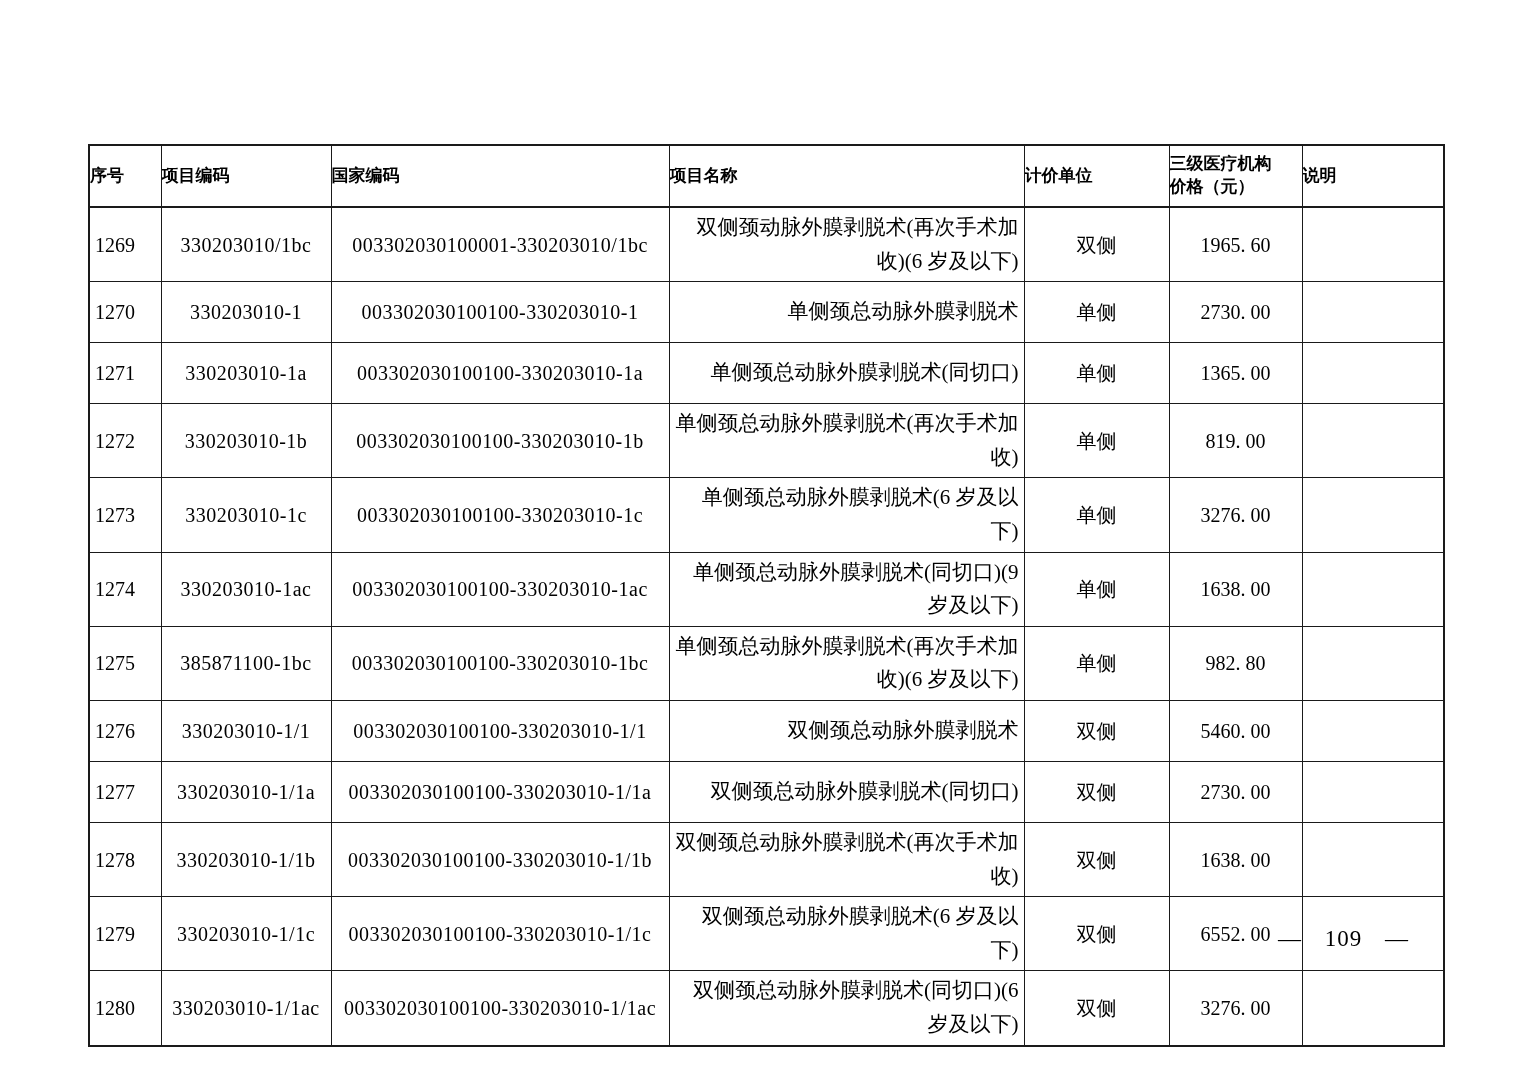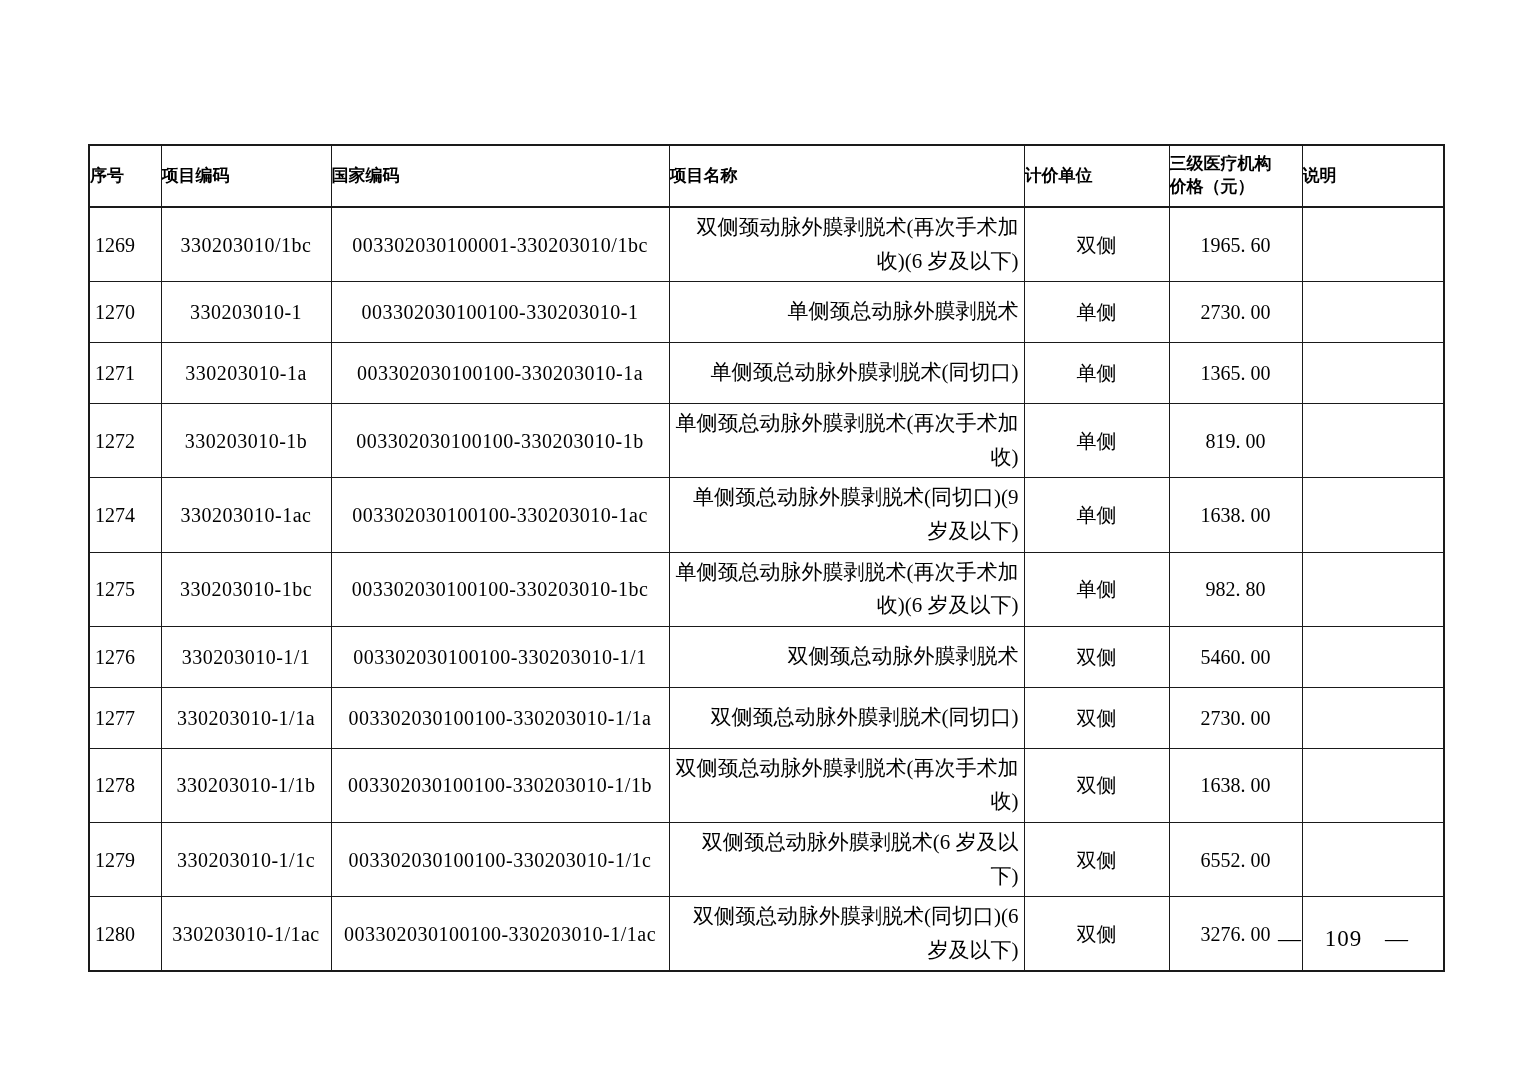--- a/index.html
+++ b/index.html
@@ -123,31 +123,40 @@
         <tr>
       <td class="c-seq">1272</td>
       <td class="c-code">330203010-1b</td>
       <td class="c-code">003302030100100-330203010-1b</td>
       <td class="c-name">单侧颈总动脉外膜剥脱术(再次手术加收)</td>
       <td class="c-unit">单侧</td>
       <td class="c-price">819. 00</td>
       <td class="c-note"></td>
     </tr>
         <tr>
+      <td class="c-seq">1273</td>
+      <td class="c-code">330203010-1c</td>
+      <td class="c-code">003302030100100-330203010-1c</td>
+      <td class="c-name">单侧颈总动脉外膜剥脱术(6 岁及以下)</td>
+      <td class="c-unit">单侧</td>
+      <td class="c-price">3276. 00</td>
+      <td class="c-note"></td>
+    </tr>
+        <tr>
       <td class="c-seq">1274</td>
       <td class="c-code">330203010-1ac</td>
       <td class="c-code">003302030100100-330203010-1ac</td>
       <td class="c-name">单侧颈总动脉外膜剥脱术(同切口)(9 岁及以下)</td>
       <td class="c-unit">单侧</td>
       <td class="c-price">1638. 00</td>
       <td class="c-note"></td>
     </tr>
         <tr>
       <td class="c-seq">1275</td>
-      <td class="c-code">330203010-1bc</td>
+      <td class="c-code">385871100-1bc</td>
       <td class="c-code">003302030100100-330203010-1bc</td>
       <td class="c-name">单侧颈总动脉外膜剥脱术(再次手术加收)(6 岁及以下)</td>
       <td class="c-unit">单侧</td>
       <td class="c-price">982. 80</td>
       <td class="c-note"></td>
     </tr>
         <tr>
       <td class="c-seq">1276</td>
       <td class="c-code">330203010-1/1</td>
       <td class="c-code">003302030100100-330203010-1/1</td>

